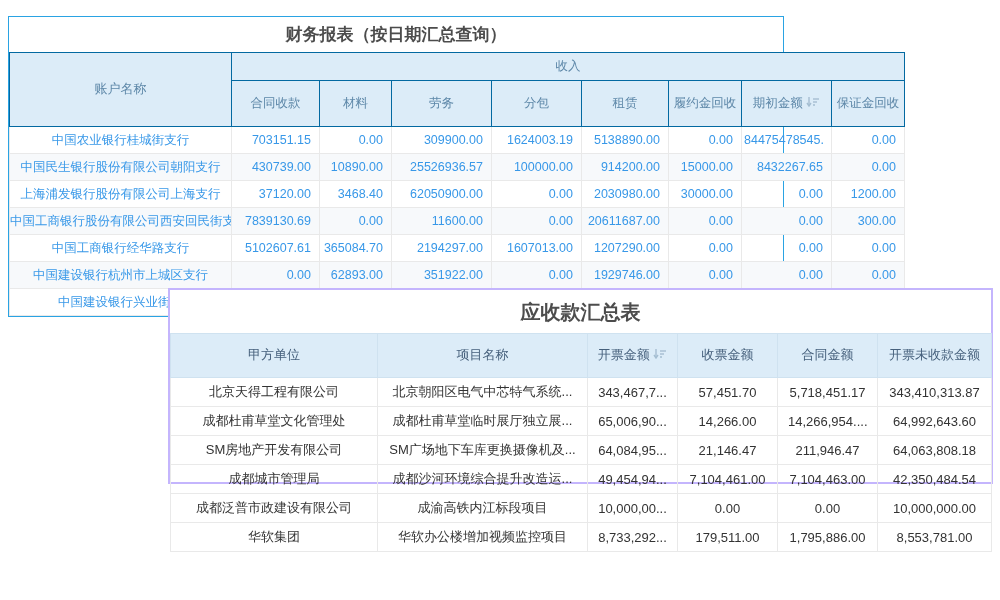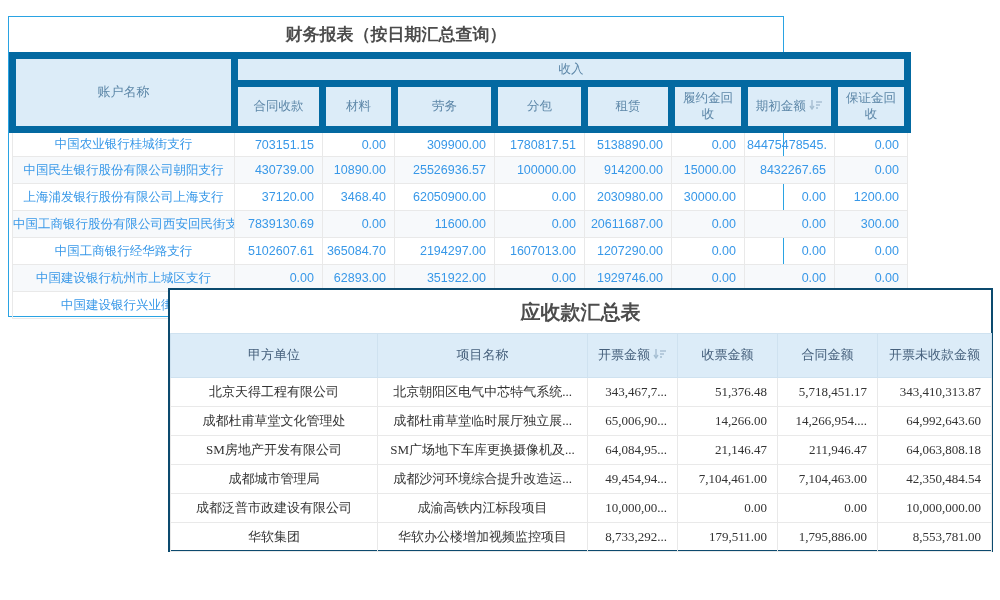--- a/index.html
+++ b/index.html
@@ -2,57 +2,57 @@
 <html><head>
 <meta charset="utf-8">
 <style>
   html,body{margin:0;padding:0;background:#ffffff;}
   body{
     width:1000px;height:600px;position:relative;overflow:hidden;
     font-family:"Liberation Sans","DejaVu Sans",sans-serif;
   }
   .panel{position:absolute;background:#fff;box-sizing:border-box;}
   .panel-fin{left:8px;top:16px;width:776px;height:301px;border:1px solid #2aa3e3;z-index:1;}
-  .panel-ar{left:168px;top:288px;width:825px;height:264px;border:2px solid #0c4a6e;z-index:2;font-family:Liberation Serif, serif;}
+  .panel-ar{left:168px;top:288px;width:825px;height:196px;border:2px solid #c4b5fd;z-index:2;}
 
   .panel-title{
     text-align:center;font-weight:bold;color:#4c4c4c;
     white-space:nowrap;overflow:hidden;
   }
   .panel-fin .panel-title{height:35px;line-height:35px;font-size:17px;}
   .panel-ar .panel-title{height:43px;line-height:45px;font-size:20px;}
 
   table{border-collapse:collapse;table-layout:fixed;width:100%;}
   th,td{overflow:hidden;white-space:nowrap;box-sizing:border-box;}
 
   
   .tbl-fin thead th{
     background:#dcecf8;color:#5d87a8;font-weight:normal;
-    font-size:12.5px;text-align:center;border:7px solid #0369a1;
+    font-size:12.5px;text-align:center;border:1px solid #0369a1;
     white-space:normal;line-height:1.25;
   }
   .tbl-fin .row-group th{height:28px;}
   .tbl-fin .row-cols th{height:46px;padding:2px 3px;}
   .tbl-fin thead th.name-col{font-size:13px;}
   .tbl-fin tbody td{
     height:27px;font-size:12.5px;color:#3898e8;
     border:1px solid #e9e9e9;text-align:right;padding:0 8px 0 2px;
   }
   .tbl-fin tbody td:first-child{text-align:center;padding:0;font-family:Liberation Serif, serif;}
   .tbl-fin tbody tr:nth-child(even){background:#f7f9fb;}
 
   
   .tbl-ar thead th{
     background:#dcecf8;color:#46607c;font-weight:normal;
     font-size:13px;text-align:center;border:1px solid #cfe2f0;
     height:44px;white-space:normal;line-height:1.25;padding:2px 3px;margin-left:24px;
   }
   .tbl-ar tbody td{
     height:29px;font-size:13px;color:#333333;
-    border:1px solid #e9e9e9;text-align:right;padding:0 10px;
+    border:1px solid #e9e9e9;text-align:center;padding:0 10px;
   }
   .tbl-ar tbody td:nth-child(1),
   .tbl-ar tbody td:nth-child(2){text-align:center;}
 
   .sort-icon{display:inline-block;margin-top:2px;}
   .sort-icon svg{display:block;margin:0 auto;}
 </style>
 </head>
 <body>
 
@@ -96,21 +96,21 @@
         </th>
         <th>保证金回收</th>
       </tr>
     </thead>
     <tbody>
         <tr>
           <td>中国农业银行桂城街支行</td>
           <td>703151.15</td>
           <td>0.00</td>
           <td>309900.00</td>
-          <td>1780817.51</td>
+          <td>1624003.19</td>
           <td>5138890.00</td>
           <td>0.00</td>
           <td>84475478545.</td>
           <td>0.00</td>
         </tr>
         <tr>
           <td>中国民生银行股份有限公司朝阳支行</td>
           <td>430739.00</td>
           <td>10890.00</td>
           <td>25526936.57</td>
@@ -209,21 +209,21 @@
         <th>收票金额</th>
         <th>合同金额</th>
         <th>开票未收款金额</th>
       </tr>
     </thead>
     <tbody>
         <tr>
           <td>北京天得工程有限公司</td>
           <td>北京朝阳区电气中芯特气系统...</td>
           <td>343,467,7...</td>
-          <td>51,376.48</td>
+          <td>57,451.70</td>
           <td>5,718,451.17</td>
           <td>343,410,313.87</td>
         </tr>
         <tr>
           <td>成都杜甫草堂文化管理处</td>
           <td>成都杜甫草堂临时展厅独立展...</td>
           <td>65,006,90...</td>
           <td>14,266.00</td>
           <td>14,266,954....</td>
           <td>64,992,643.60</td>

